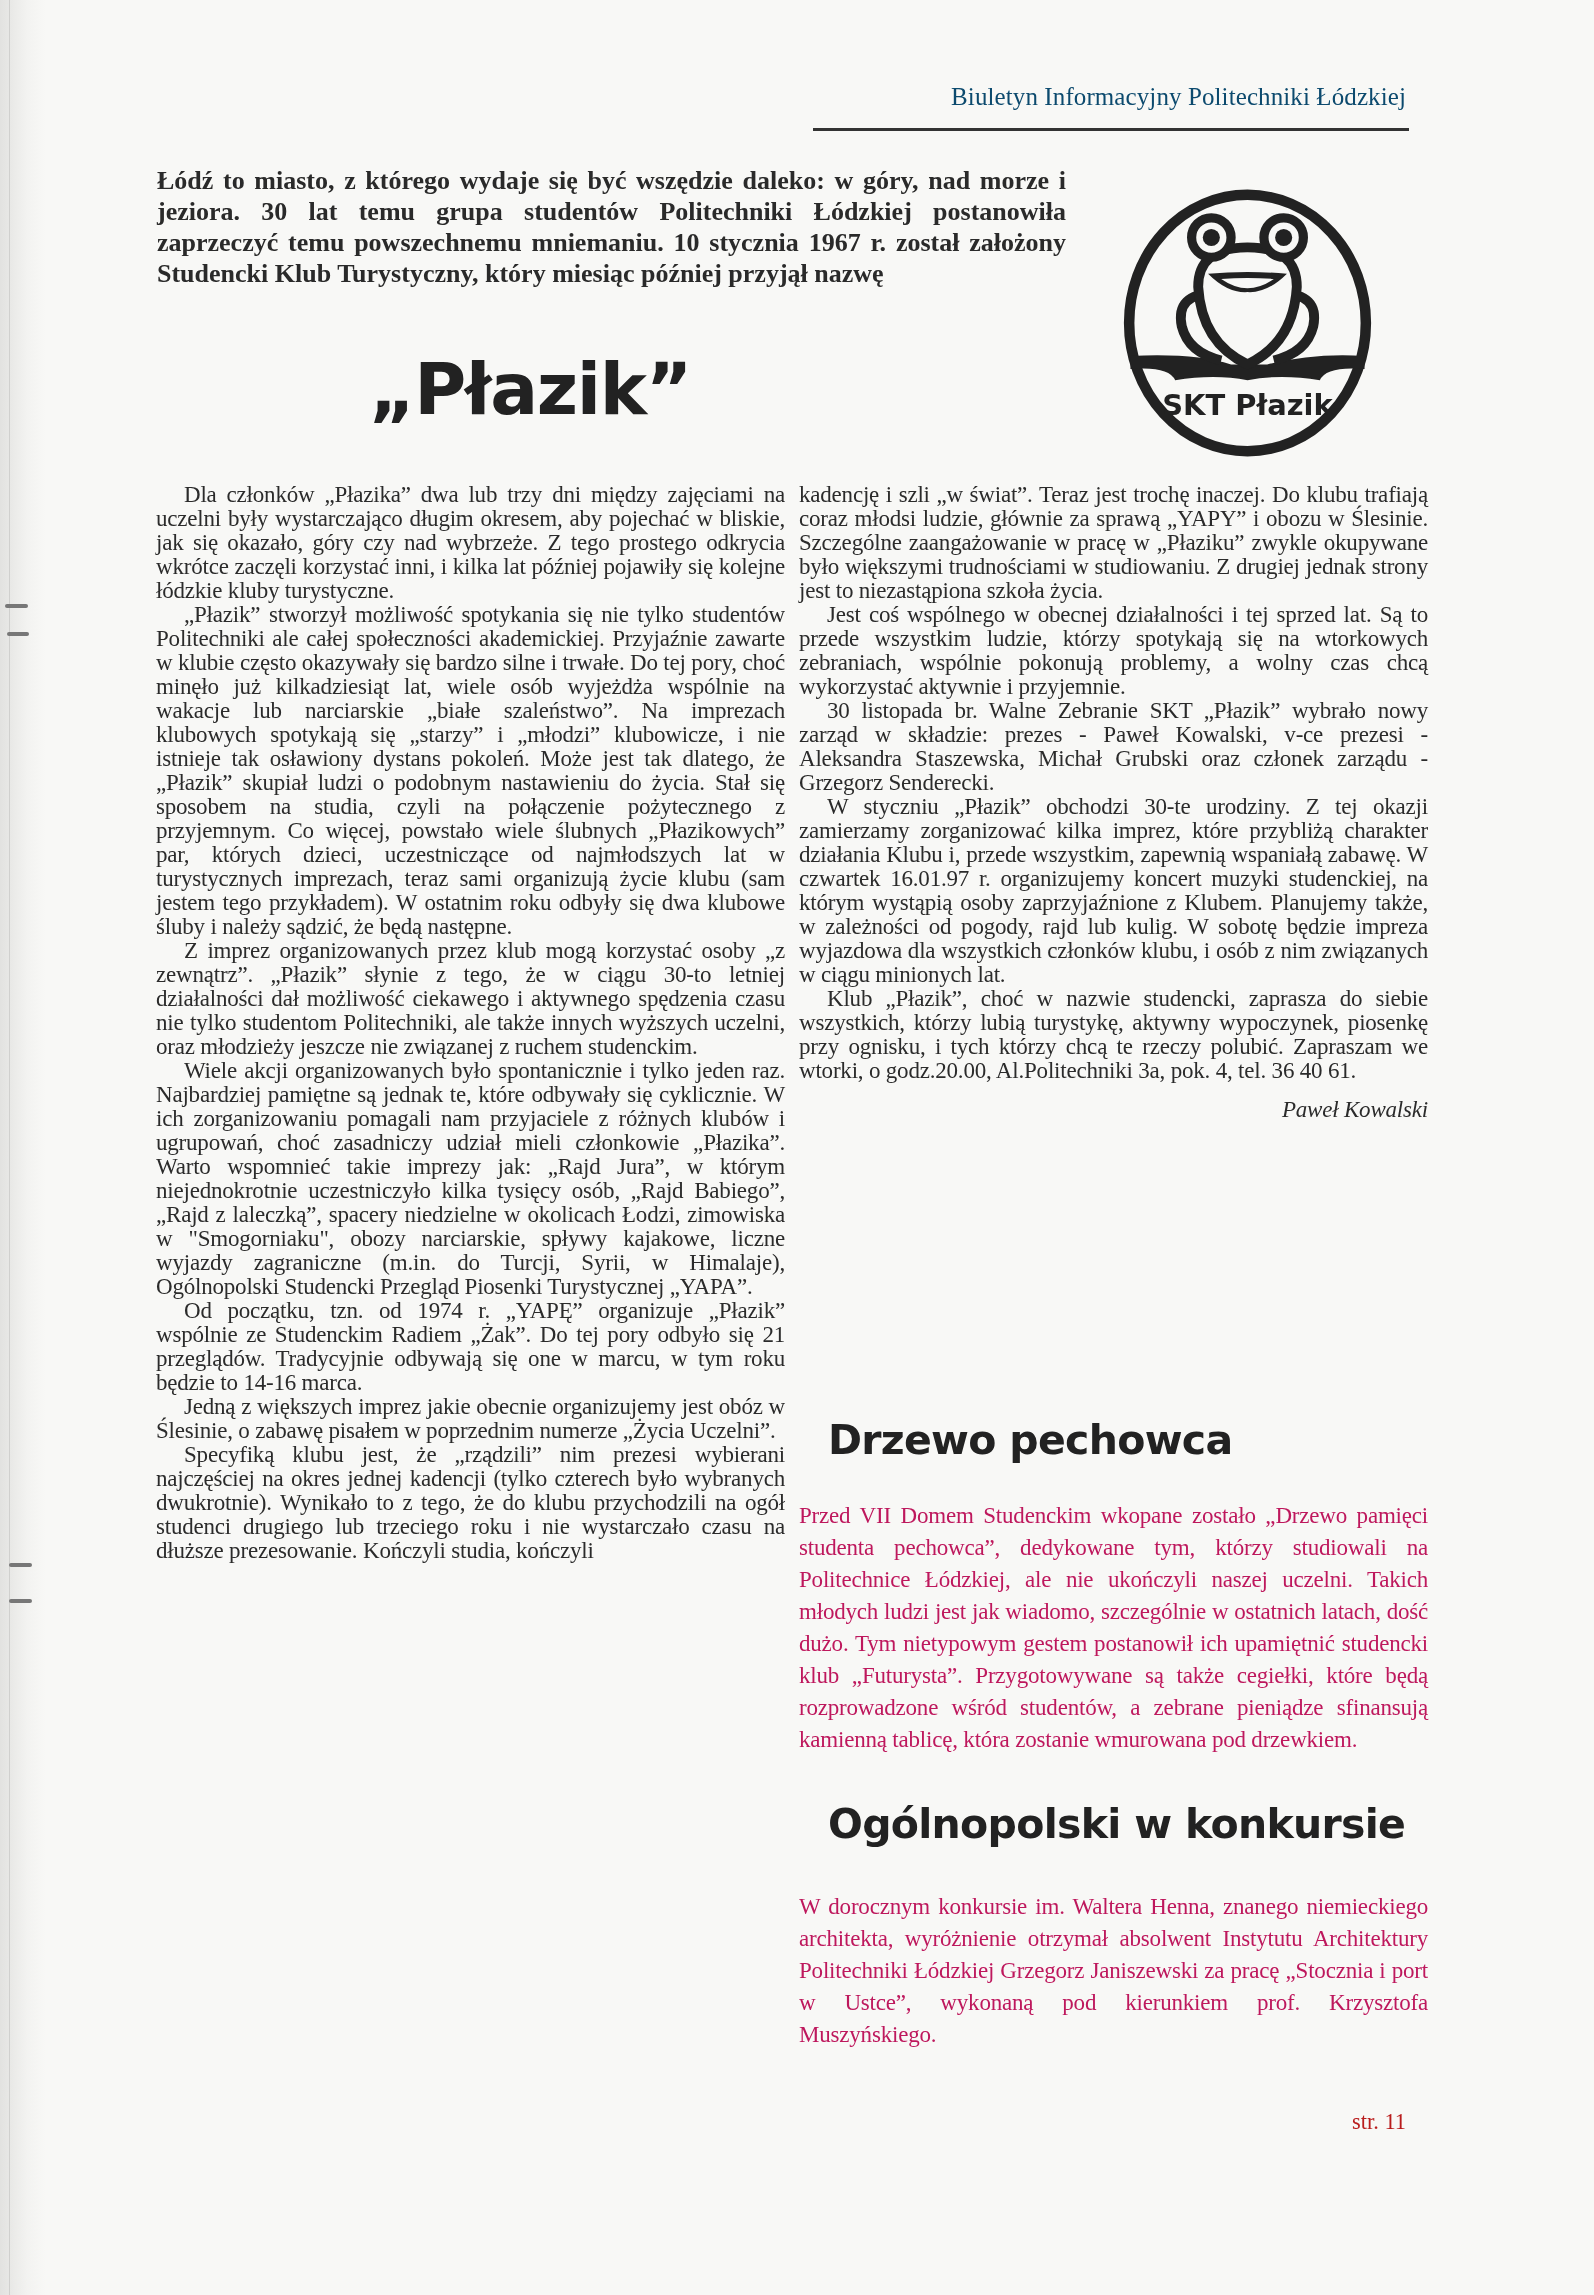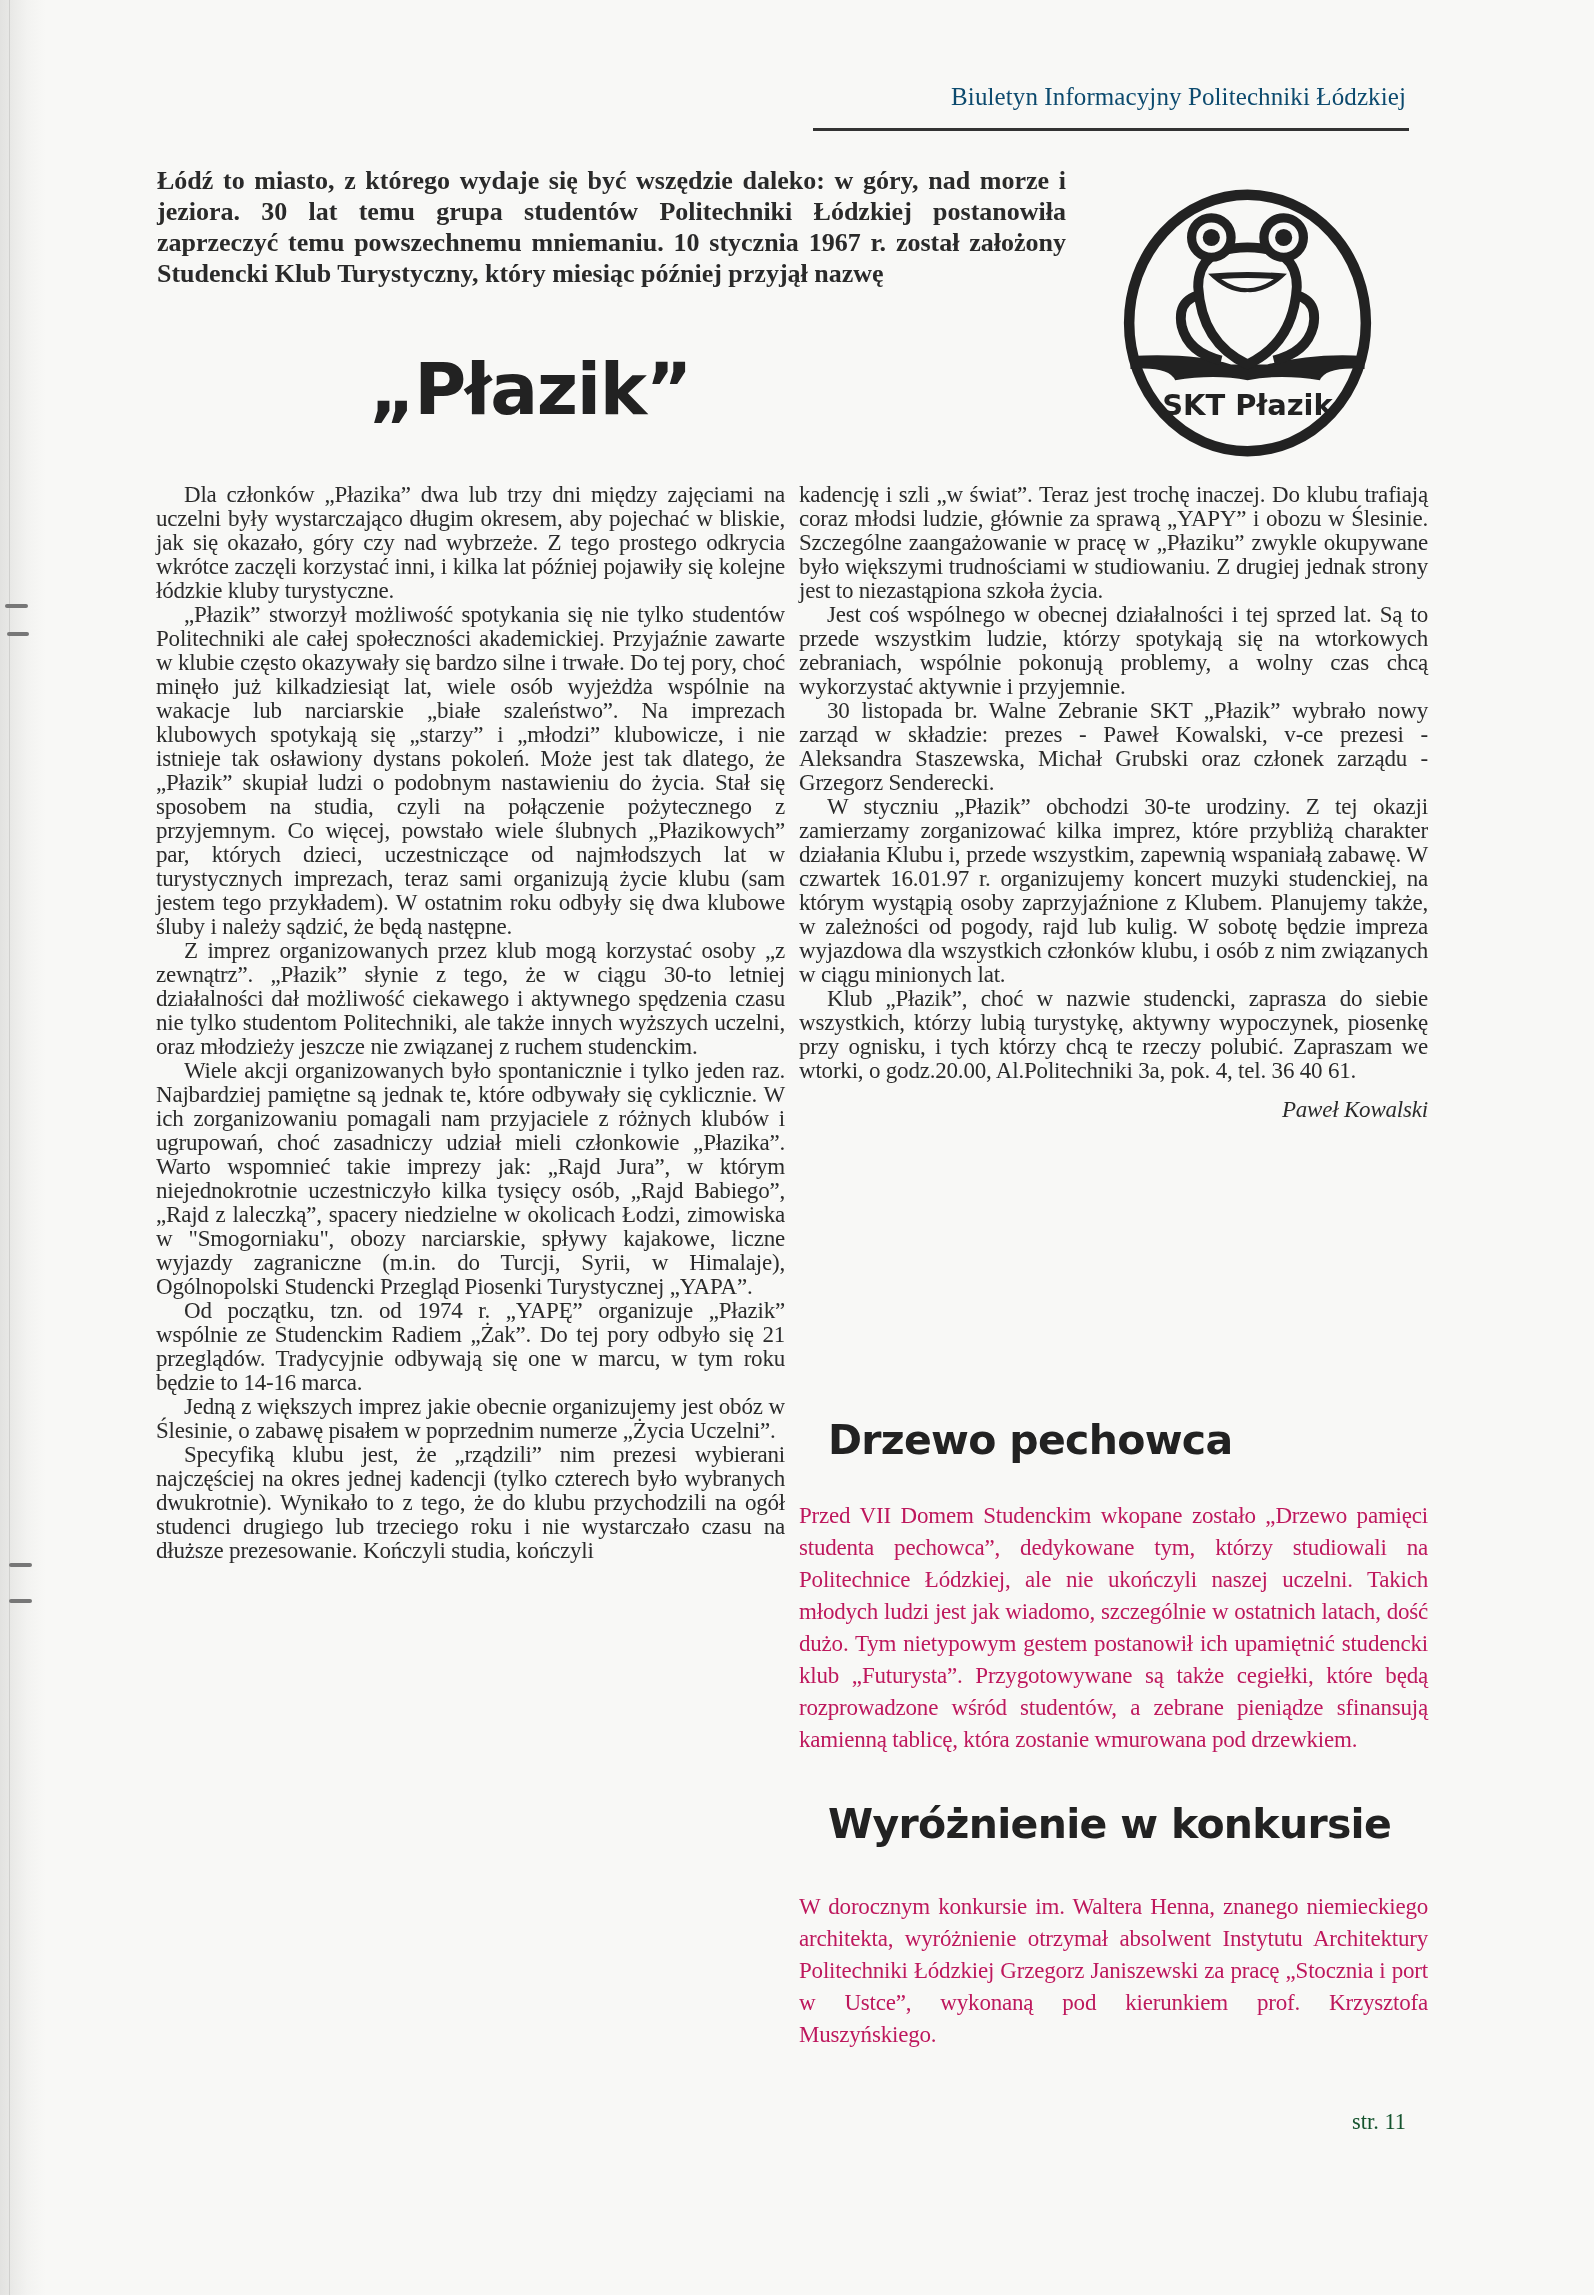--- a/index.html
+++ b/index.html
@@ -55,21 +55,21 @@
     position: absolute; left: 828px;
     font-family: "DejaVu Sans", sans-serif; font-weight: bold;
     font-size: 41px; letter-spacing: -0.7px; color: #222;
   }
   .sec-body {
     position: absolute; left: 799px; width: 629px;
     font-size: 23px; line-height: 32px; text-align: justify; letter-spacing: -0.2px; color: #be185d;
   }
   .sec-body p { margin: 0; }
   .page-num {
-    position: absolute; right: 188px; top: 2109px; font-size: 22.4px; color: #14532d;
+    position: absolute; right: 188px; top: 2109px; font-size: 22.4px; color: #b91c1c;
   }
 </style>
 </head>
 <body>
 
 <div class="spine"></div>
 <div class="spine-line"></div>
 <div class="staple" style="left:5.3px;top:604px;"></div>
 <div class="staple" style="left:6.6px;top:632px;"></div>
 <div class="staple" style="left:9.2px;top:1563px;"></div>
@@ -119,19 +119,19 @@
   <p>W styczniu „Płazik” obchodzi 30-te urodziny. Z tej okazji zamierzamy zorganizować kilka imprez, które przybliżą charakter działania Klubu i, przede wszystkim, zapewnią wspaniałą zabawę. W czwartek 16.01.97 r. organizujemy koncert muzyki studenckiej, na którym wystąpią osoby zaprzyjaźnione z Klubem. Planujemy także, w zależności od pogody, rajd lub kulig. W sobotę będzie impreza wyjazdowa dla wszystkich członków klubu, i osób z nim związanych w ciągu minionych lat.</p>
   <p>Klub „Płazik”, choć w nazwie studencki, zaprasza do siebie wszystkich, którzy lubią turystykę, aktywny wypoczynek, piosenkę przy ognisku, i tych którzy chcą te rzeczy polubić. Zapraszam we wtorki, o godz.20.00, Al.Politechniki 3a, pok. 4, tel. 36 40 61.</p>
   <p class="signature">Paweł Kowalski</p>
 </div>
 
 <div class="sec-title" style="top:1416px;">Drzewo pechowca</div>
 <div class="sec-body" style="top:1500px;">
   <p>Przed VII Domem Studenckim wkopane zostało „Drzewo pamięci studenta pechowca”, dedykowane tym, którzy studiowali na Politechnice Łódzkiej, ale nie ukończyli naszej uczelni. Takich młodych ludzi jest jak wiadomo, szczególnie w ostatnich latach, dość dużo. Tym nietypowym gestem postanowił ich upamiętnić studencki klub „Futurysta”. Przygotowywane są także cegiełki, które będą rozprowadzone wśród studentów, a zebrane pieniądze sfinansują kamienną tablicę, która zostanie wmurowana pod drzewkiem.</p>
 </div>
 
-<div class="sec-title" style="top:1800px;">Wyróżnienie w konkursie</div>
+<div class="sec-title" style="top:1800px;">Ogólnopolski w konkursie</div>
 <div class="sec-body" style="top:1891px;">
   <p>W dorocznym konkursie im. Waltera Henna, znanego niemieckiego architekta, wyróżnienie otrzymał absolwent Instytutu Architektury Politechniki Łódzkiej Grzegorz Janiszewski za pracę „Stocznia i port w Ustce”, wykonaną pod kierunkiem prof. Krzysztofa Muszyńskiego.</p>
 </div>
 
 <div class="page-num">str. 11</div>
 
 
 </body></html>

